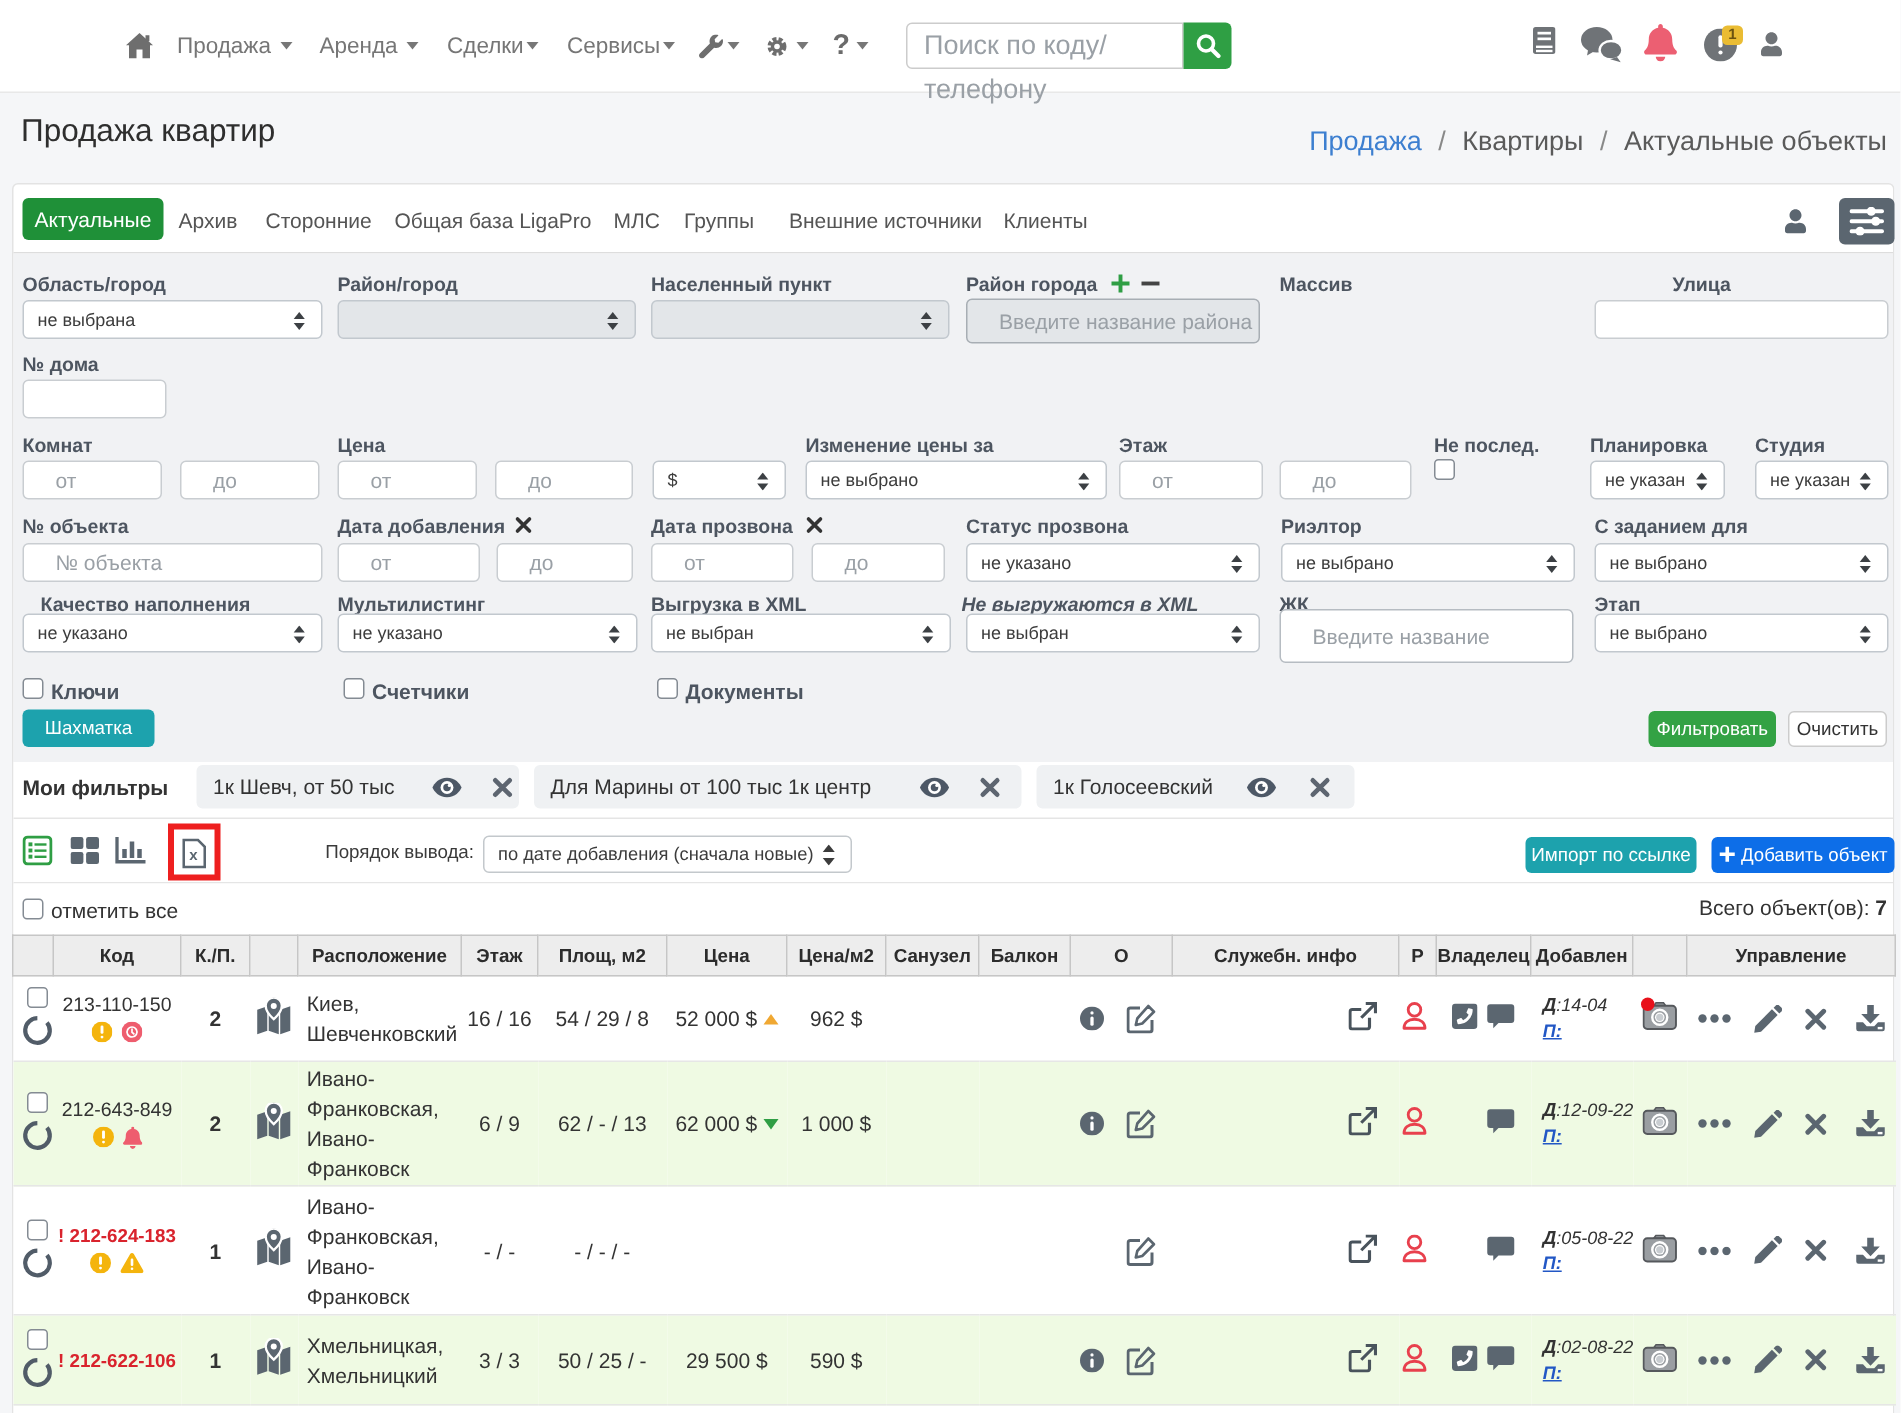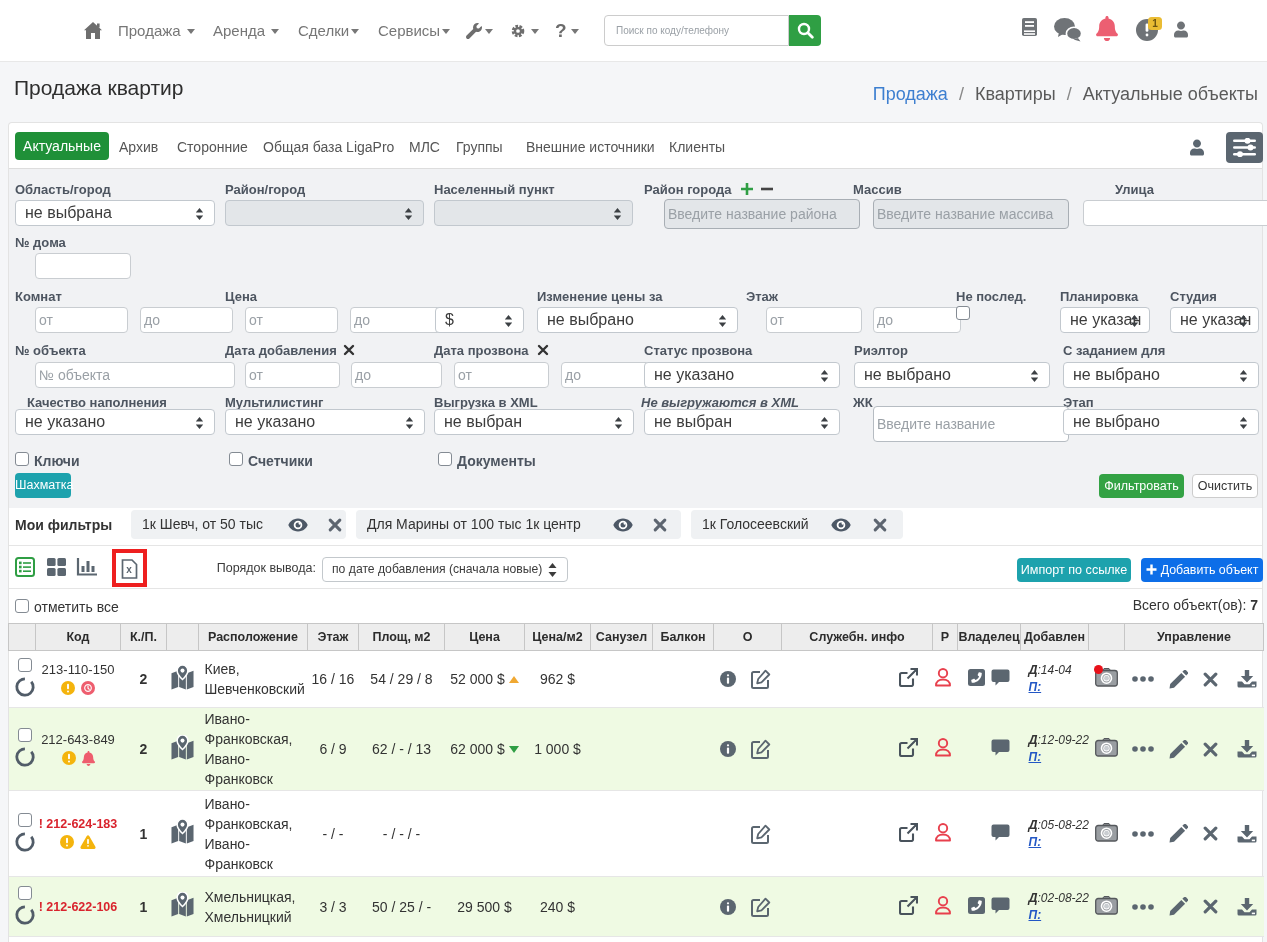--- a/index.html
+++ b/index.html
@@ -2,40 +2,40 @@
 <html><head>
 <meta charset="utf-8">
 <style>
 * { margin:0; padding:0; box-sizing:border-box; }
 html,body { width:1267px; height:942px; }
 body { background:#f5f6f8; font-family:"Liberation Sans", sans-serif; position:relative; overflow:hidden; color:#333; }
 
 #nav { position:absolute; left:0; top:0; width:1267px; height:62px; background:#fff; border-bottom:1px solid #e8e8e8; }
 .navitem { position:absolute; top:22px; font-size:15px; color:#767676; white-space:nowrap; }
 .caret { display:inline-block; width:0; height:0; border-left:4.5px solid transparent; border-right:4.5px solid transparent; border-top:5px solid #777; vertical-align:2px; margin-left:6px; }
-#searchbox { position:absolute; left:604px; top:15px; width:185px; height:31px; background:#fff; border:1px solid #ccc; border-radius:4px 0 0 4px; font-size:10px; color:#9aa0a6; line-height:29px; padding-left:11px; }
+#searchbox { position:absolute; left:604px; top:15px; width:185px; height:31px; background:#fff; border:1px solid #ccc; border-radius:4px 0 0 4px; font-size:18px; color:#9aa0a6; line-height:29px; padding-left:11px; }
 #searchbtn { position:absolute; left:789px; top:15px; width:32px; height:31px; background:#2f9f44; border-radius:0 4px 4px 0; }
 
 #pagetitle { position:absolute; left:14px; top:76px; font-size:21px; color:#2e2e2e; }
 #crumbs { position:absolute; right:9px; top:84px; font-size:18px; color:#5a5a5a; }
 #crumbs .blue { color:#3d7fd0; }
 #crumbs .sep { color:#888; padding:0 6px; }
 
 #panel { position:absolute; left:8px; top:122px; width:1255px; height:900px; background:#fff; border:1px solid #e3e3e3; border-radius:4px 4px 0 0; border-bottom:none; }
 
 #tabs { position:absolute; left:0; top:0; width:1253px; height:46px; border-bottom:1px solid #ddd; }
 .tab-active { position:absolute; left:6px; top:9px; width:94px; height:28px; background:#1f9038; border-radius:4px; color:#fff; font-size:14px; text-align:center; line-height:28px; }
 .tablink { position:absolute; top:16px; font-size:14px; color:#555; white-space:nowrap; }
 #filtarea { position:absolute; left:0; top:46px; width:1253px; height:339px; background:#f1f2f4; }
 
 .lbl { position:absolute; font-size:13px; font-weight:bold; color:#4d5560; white-space:nowrap; }
-.sel { position:absolute; height:26px; background:#fff; border:1px solid #c2c8ce; border-radius:4px; font-size:16px; color:#3c3c3c; line-height:24px; padding-left:9px; white-space:nowrap; overflow:hidden; }
+.sel { position:absolute; height:26px; background:#fff; border:1px solid #c2c8ce; border-radius:4px; font-size:12px; color:#3c3c3c; line-height:24px; padding-left:9px; white-space:nowrap; overflow:hidden; }
 .sel.dis { background:#e3e6e9; }
 .sel svg { position:absolute; right:10px; top:7px; }
-.inp { position:absolute; height:26px; background:#fff; border:1px solid #c9cdd1; border-radius:4px; font-size:14px; color:#9aa0a6; line-height:24px; padding-left:3px; white-space:nowrap; overflow:hidden;margin-left:20px; }
+.inp { position:absolute; height:26px; background:#fff; border:1px solid #c9cdd1; border-radius:4px; font-size:14px; color:#9aa0a6; line-height:24px; padding-left:21px; white-space:nowrap; overflow:hidden; }
 .inp.dis { background:#e3e6e9; border-color:#a8aeb4; }
 .cb { position:absolute; width:14px; height:14px; background:#fff; border:1px solid #848b93; border-radius:3px; }
 .cblbl { position:absolute; font-size:14px; font-weight:bold; color:#4d5560; }
 .btn { position:absolute; border-radius:4px; font-size:12.5px; color:#fff; text-align:center; }
 
 #chipsrow { position:absolute; left:0; top:385px; width:1253px; height:38px; background:#fff; border-bottom:1px solid #e5e5e5; }
 .chip { position:absolute; height:29px; background:#eff1f3; border-radius:4px; font-size:14px; color:#333; line-height:29px; padding-left:11px; }
 
 #iconsrow { position:absolute; left:0; top:423px; width:1253px; height:43px; background:#fff; border-bottom:1px solid #e5e5e5; }
 
@@ -182,21 +182,20 @@
         <path d="M4.5 12 L0.8 7.4 H8.2 Z" fill="#3c4044"></path>
       </svg>
     </div>
   <div class="sel dis" style="left:425px;top:77px;width:199px;">
       <svg width="9" height="12" viewBox="0 0 9 12">
         <path d="M4.5 0 L8.2 4.6 H0.8 Z" fill="#3c4044"></path>
         <path d="M4.5 12 L0.8 7.4 H8.2 Z" fill="#3c4044"></path>
       </svg>
     </div>
   <div class="inp dis" style="left:635px;top:76px;width:196px;height:30px;line-height:28px;">Введите название района</div>
-  <div class="inp dis" style="left:844px;top:76px;width:196px;height:30px;line-height:28px;">Введите название массива</div>
   <div class="inp" style="left:1054px;top:77px;width:196px;"></div>
 
   <span class="lbl" style="left:6px;top:112px;">№ дома</span>
   <div class="inp" style="left:6px;top:130px;width:96px;"></div>
 
   <span class="lbl" style="left:6px;top:166px;">Комнат</span>
   <span class="lbl" style="left:216px;top:166px;">Цена</span>
   <span class="lbl" style="left:528px;top:166px;">Изменение цены за</span>
   <span class="lbl" style="left:737px;top:166px;">Этаж</span>
   <span class="lbl" style="left:947px;top:166px;">Не послед.</span>
@@ -283,21 +282,21 @@
         <path d="M4.5 0 L8.2 4.6 H0.8 Z" fill="#3c4044"></path>
         <path d="M4.5 12 L0.8 7.4 H8.2 Z" fill="#3c4044"></path>
       </svg></div>
 
   <div class="cb" style="left:6px;top:329px;"></div>
   <span class="cblbl" style="left:25px;top:330px;">Ключи</span>
   <div class="cb" style="left:220px;top:329px;"></div>
   <span class="cblbl" style="left:239px;top:330px;">Счетчики</span>
   <div class="cb" style="left:429px;top:329px;"></div>
   <span class="cblbl" style="left:448px;top:330px;">Документы</span>
-  <div class="btn" style="left:6px;top:350px;width:56px;height:25px;line-height:25px;background:#1da2ad;">Шахматка</div>
+  <div class="btn" style="left:6px;top:350px;width:88px;height:25px;line-height:25px;background:#1da2ad;">Шахматка</div>
   <div class="btn" style="left:1090px;top:351px;width:85px;height:24px;line-height:24px;background:#33a244;">Фильтровать</div>
   <div class="btn" style="left:1183px;top:351px;width:66px;height:24px;line-height:22px;background:#fff;border:1px solid #ccc;color:#333;">Очистить</div>
   <div id="chipsrow"></div>
   <span style="position:absolute;left:6px;top:394px;font-size:14px;font-weight:bold;color:#333;">Мои фильтры</span>
   <div class="chip" style="left:122px;top:387px;width:215px;">1к Шевч, от 50 тыс
     <svg style="position:absolute;left:157px;top:8px;" width="20" height="14" viewBox="0 0 20 14">
         <path d="M10 0.5 C4.6 0.5 1.4 4.3 0.3 7 C1.4 9.7 4.6 13.5 10 13.5 C15.4 13.5 18.6 9.7 19.7 7 C18.6 4.3 15.4 0.5 10 0.5 Z" fill="#4d5866"></path>
         <circle cx="10" cy="7" r="4.3" fill="#fff"></circle>
         <circle cx="10" cy="7" r="2.5" fill="#4d5866"></circle>
         <circle cx="11.6" cy="5.6" r="1.1" fill="#fff"></circle>
@@ -651,21 +650,21 @@
             <div class="code red">! 212-622-106</div>
           </td>
       <td class="kp">1</td>
       <td><svg width="23" height="26">
               <use href="#i-map"></use>
             </svg></td>
       <td class="loc">Хмельницкая,<br>Хмельницкий</td>
       <td>3 / 3</td>
       <td>50 / 25 / -</td>
       <td>29 500 $</td>
-      <td>240 $</td>
+      <td>590 $</td>
       <td></td>
           <td></td>
       <td class="o"><svg width="16" height="16" style="margin-right:15px;">
               <use href="#i-info"></use>
             </svg><svg width="20" height="20">
               <use href="#i-edit"></use>
             </svg></td>
       <td class="ext"><svg width="19" height="19">
               <use href="#i-ext"></use>
             </svg></td>

